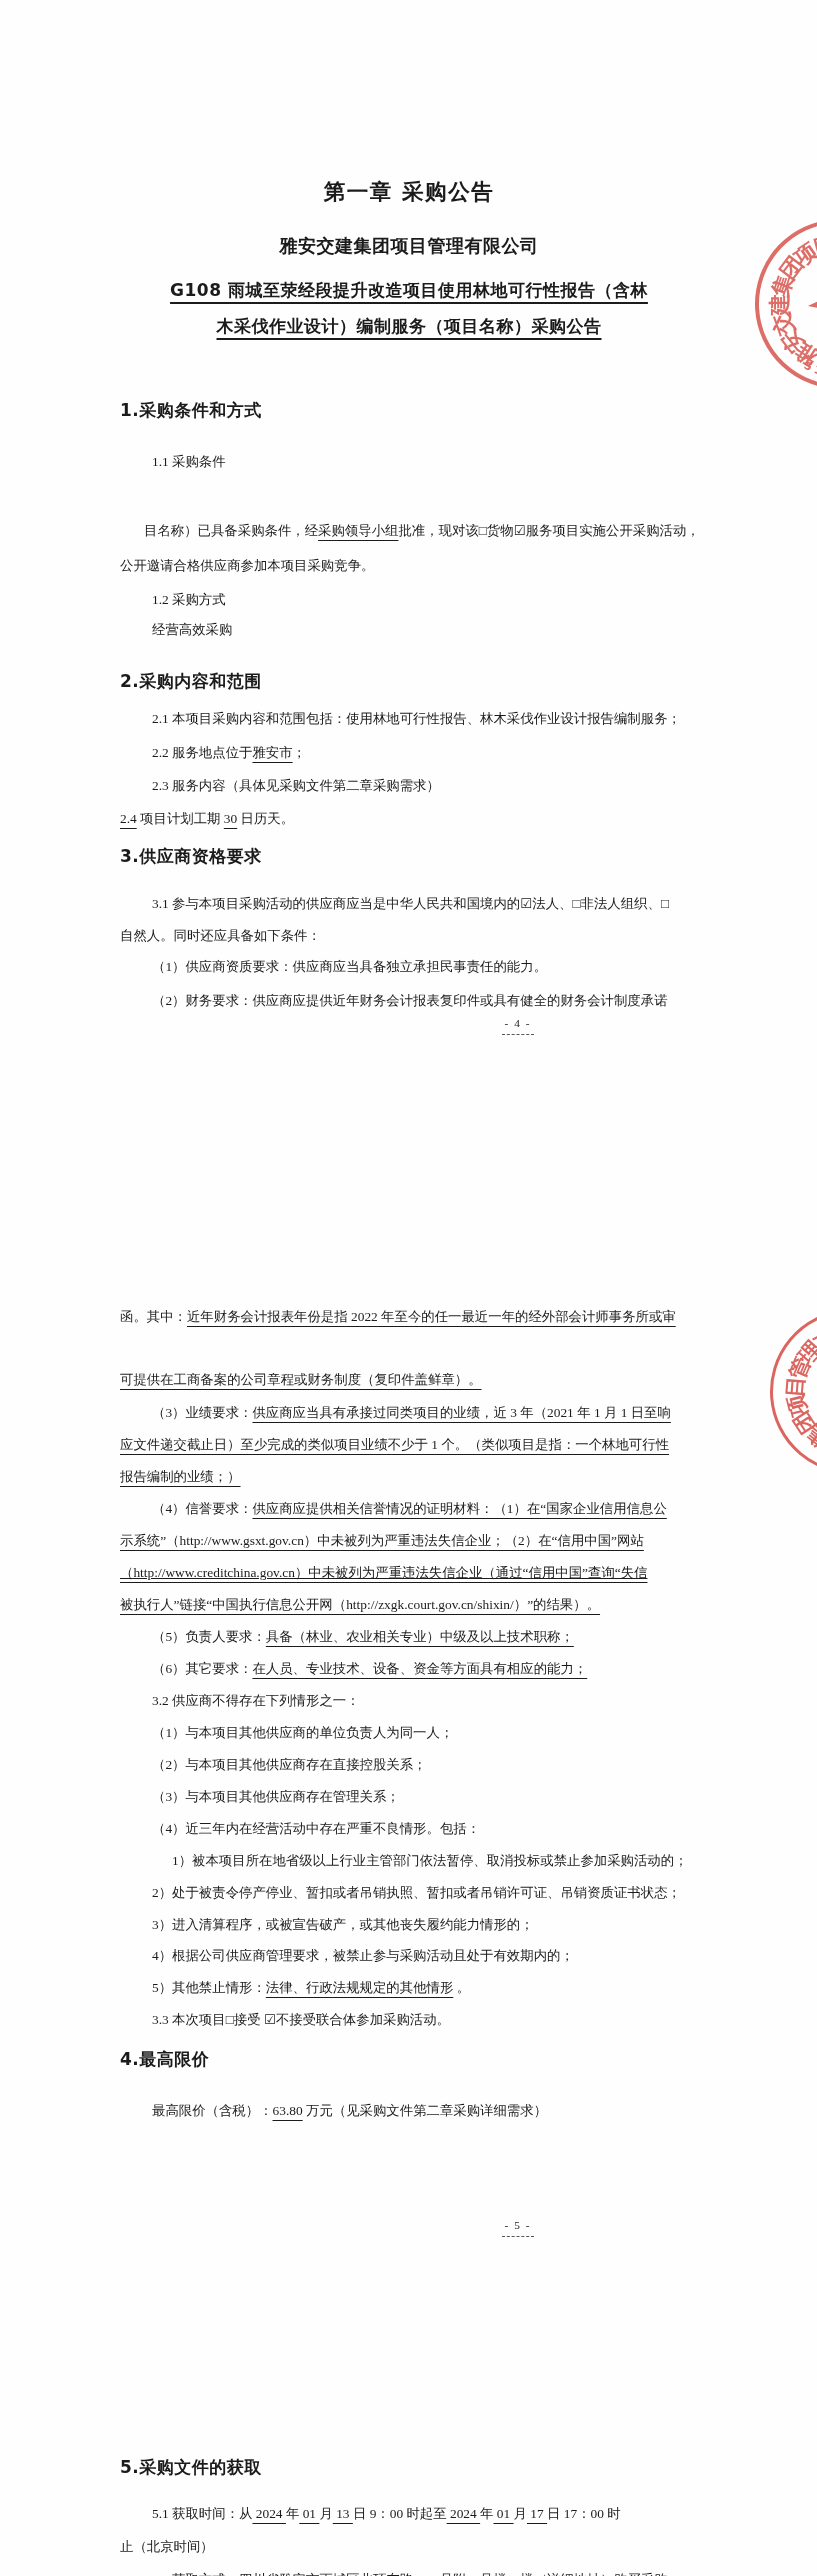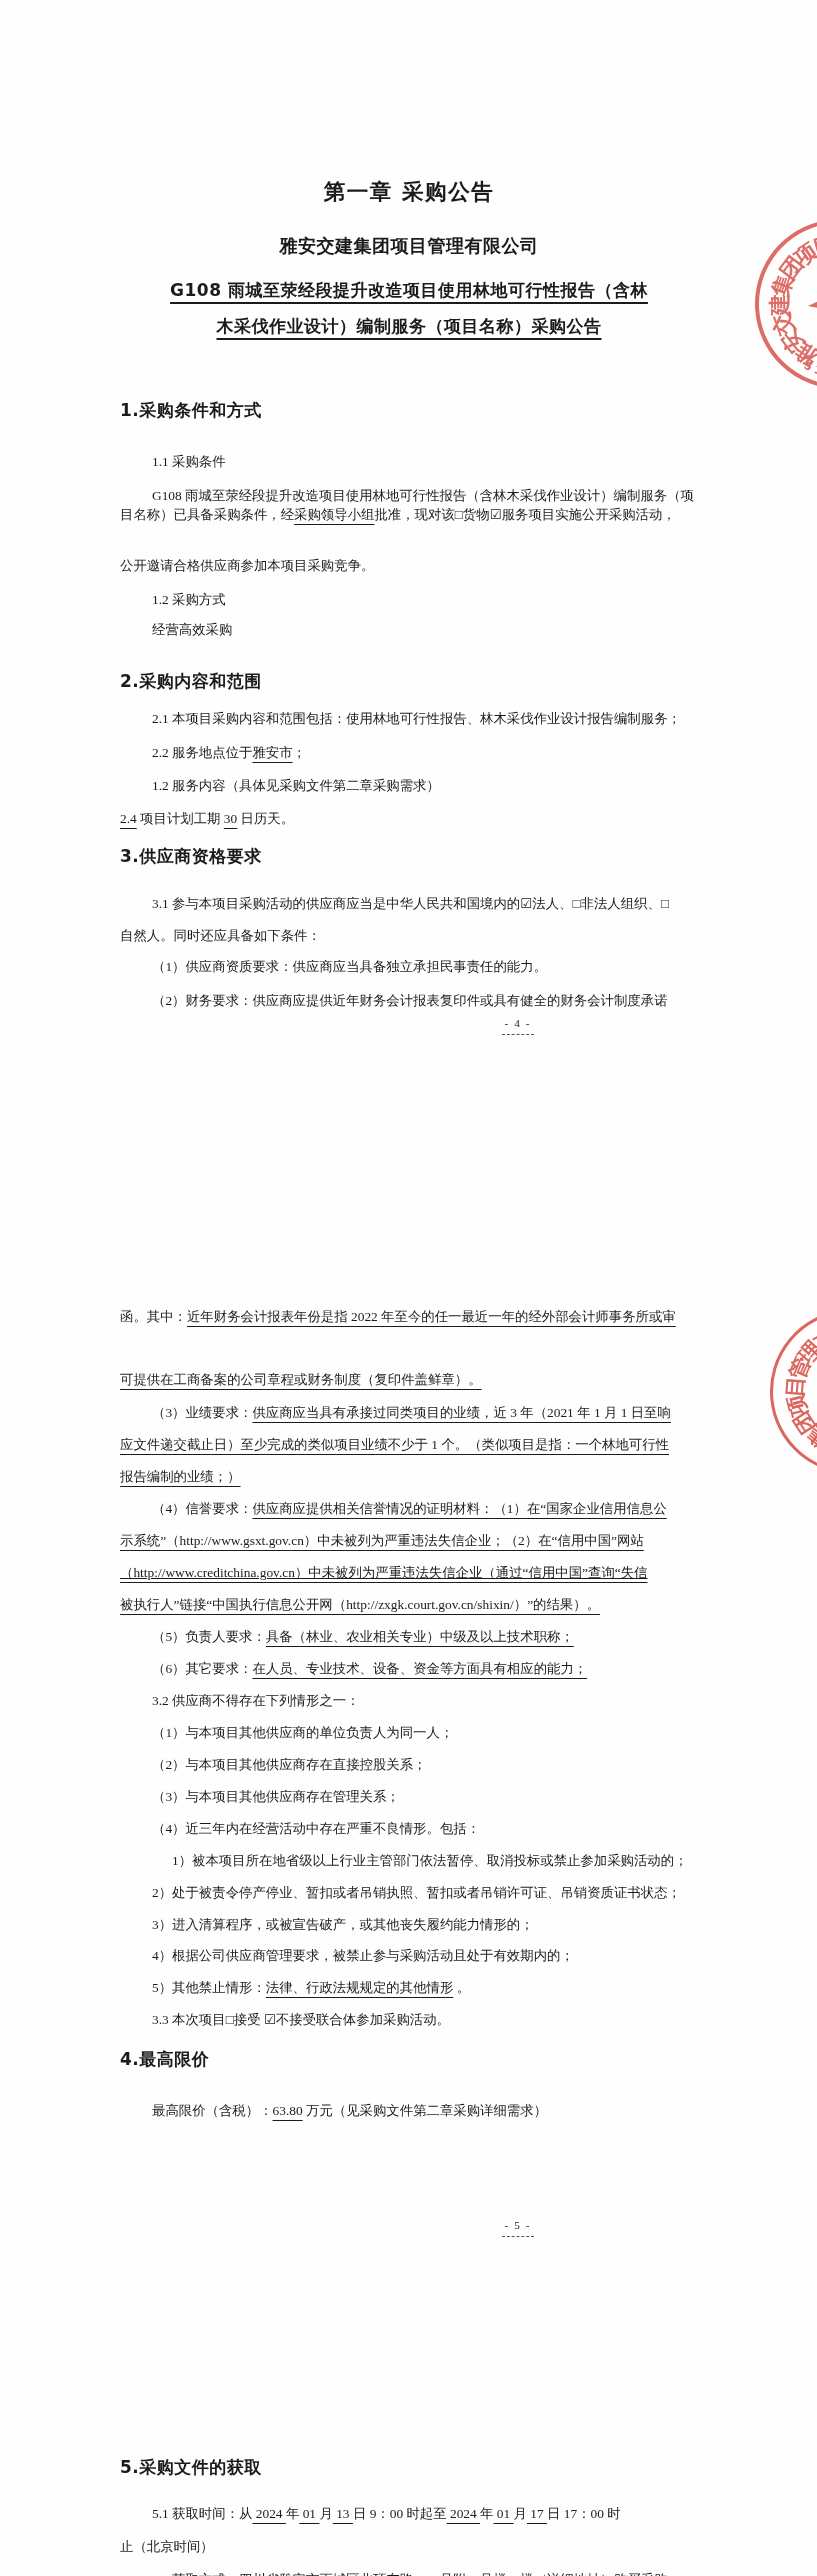--- a/index.html
+++ b/index.html
@@ -31,29 +31,28 @@
 <body>
 
 <div id="screen">
 
 <div class="line subtitle x-c" style="top: 234px;"><span>雅安交建集团项目管理有限公司</span></div>
     <div class="line chapter x-c" style="top: 178px;"><span>第一章 采购公告</span></div>
     <div class="line doctitle x-c" style="top: 279px;"><span class="u">G108 雨城至荥经段提升改造项目使用林地可行性报告（含林</span></div>
     <div class="line doctitle x-c" style="top: 315px;"><span class="u">木采伐作业设计）编制服务（项目名称）采购公告</span></div>
     <div class="line h1 x-m" style="top: 399px;"><span>1.采购条件和方式</span></div>
     <div class="line body x-i" style="top: 453px;"><span>1.1 采购条件</span></div>
-    <div class="line body x-i" style="top: 487px;"><span>G108 雨城至荥经段提升改造项目使用林地可行性报告（含林木采伐作业设计）编制服务（项</span></div>
-    <div class="line body x-m" style="top: 506px;"><span>目名称）已具备采购条件，经</span><span class="u">采购领导小组</span><span>批准，现对该</span><span>□</span><span>货物</span><span>☑</span><span>服务项目实施公开采购活动，</span></div>
+    <div class="line body x-m" style="top: 522px; margin-left: 24px;"><span>目名称）已具备采购条件，经</span><span class="u">采购领导小组</span><span>批准，现对该</span><span>□</span><span>货物</span><span>☑</span><span>服务项目实施公开采购活动，</span></div>
     <div class="line body x-m" style="top: 557px;"><span>公开邀请合格供应商参加本项目采购竞争。</span></div>
     <div class="line body x-i" style="top: 591px;"><span>1.2 采购方式</span></div>
     <div class="line body x-i" style="top: 621px;"><span>经营高效采购</span></div>
     <div class="line h1 x-m" style="top: 670px;"><span>2.采购内容和范围</span></div>
     <div class="line body x-i" style="top: 710px;"><span>2.1 本项目采购内容和范围包括：使用林地可行性报告、林木采伐作业设计报告编制服务；</span></div>
     <div class="line body x-i" style="top: 744px;"><span>2.2 服务地点位于</span><span class="u">雅安市</span><span>；</span></div>
-    <div class="line body x-i" style="top: 777px;"><span>1.2 服务内容（具体见采购文件第二章采购需求）</span></div>
+    <div class="line body x-i" style="top: 777px;"><span>2.3 服务内容（具体见采购文件第二章采购需求）</span></div>
     <div class="line body x-m" style="top: 810px;"><span class="u">2.4</span><span> 项目计划工期 </span><span class="u">30</span><span> 日历天。</span></div>
     <div class="line h1 x-m" style="top: 845px;"><span>3.供应商资格要求</span></div>
     <div class="line body x-i" style="top: 895px;"><span>3.1 参与本项目采购活动的供应商应当是中华人民共和国境内的</span><span>☑</span><span>法人、</span><span>□</span><span>非法人组织、</span><span>□</span></div>
     <div class="line body x-m" style="top: 927px;"><span>自然人。同时还应具备如下条件：</span></div>
     <div class="line body x-i" style="top: 958px;"><span>（1）供应商资质要求：供应商应当具备独立承担民事责任的能力。</span></div>
     <div class="line body x-i" style="top: 992px;"><span>（2）财务要求：供应商应提供近年财务会计报表复印件或具有健全的财务会计制度承诺</span></div>
     <div class="line pn" style="left: 502px; top: 1016px;"><span>- 4 -</span></div>
     <div class="line body x-m" style="top: 1308px;"><span>函。其中：</span><span class="u">近年财务会计报表年份是指 2022 年至今的任一最近一年的经外部会计师事务所或审</span></div>
     <div class="line body x-m" style="top: 1371px;"><span class="u">可提供在工商备案的公司章程或财务制度（复印件盖鲜章）。</span></div>
     <div class="line body x-i" style="top: 1404px;"><span>（3）业绩要求：</span><span class="u">供应商应当具有承接过同类项目的业绩，近 3 年（2021 年 1 月 1 日至响</span></div>

